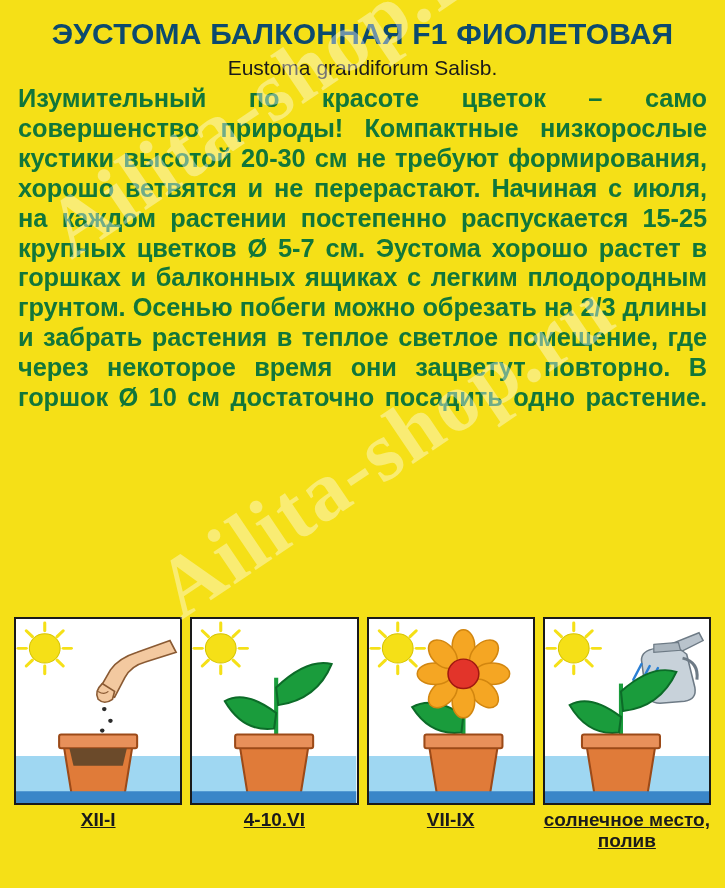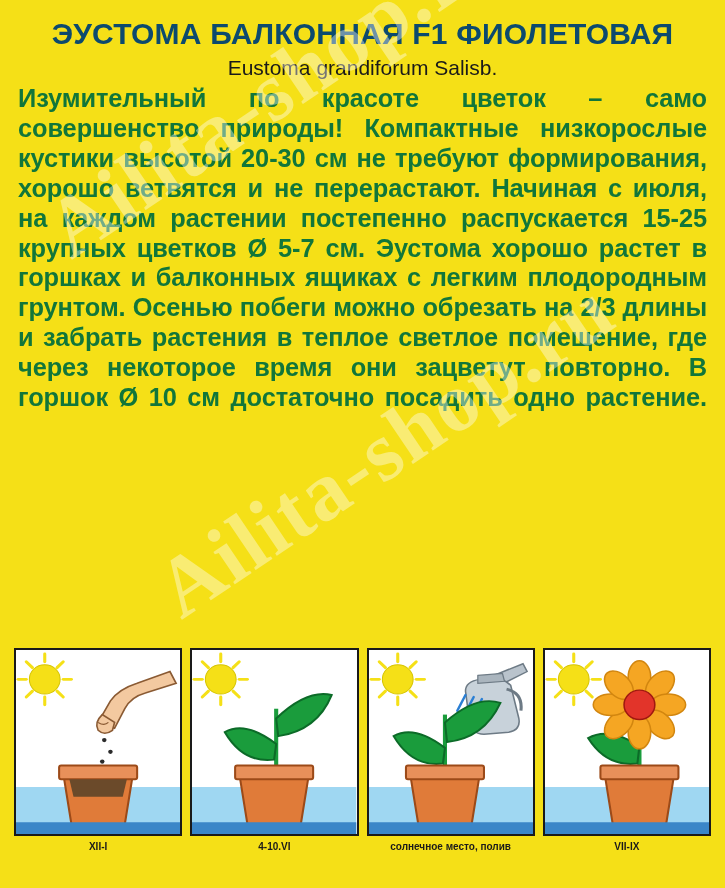--- a/index.html
+++ b/index.html
@@ -69,25 +69,26 @@
     width: 100%;
     height: 188px;
     background: #ffffff;
     border: 2px solid #1a1a1a;
     box-sizing: border-box;
     position: relative;
     overflow: hidden;
   }
   .icon-caption {
     margin-top: 5px;
-    font-size: 10px;
+    font-size: 19px;
     font-weight: bold;
     color: #1a1a1a;
     text-align: center;
     line-height: 1.1;
+    text-decoration: underline;
   }
   .watermark {
     position: absolute;
     top: 0; left: 0;
     width: 725px;
     height: 888px;
     pointer-events: none;
     z-index: 5;
     overflow: hidden;
   }
@@ -169,60 +170,20 @@
           <path d="M82 126 L82 60" stroke="#1a9c3c" stroke-width="4" fill="none"></path>
           <path d="M82 70 Q112 40 136 46 Q122 82 84 88 Z" fill="#1a9c3c" stroke="#0c6b28" stroke-width="2"></path>
           <path d="M82 96 Q52 72 32 84 Q50 116 80 112 Z" fill="#1a9c3c" stroke="#0c6b28" stroke-width="2"></path>
           <rect x="0" y="140" width="160" height="48" fill="#9fd7f2"></rect>
           <path d="M46 126 L114 126 L106 178 L54 178 Z" fill="#e07b39" stroke="#9c4a18" stroke-width="2"></path>
           <rect x="42" y="118" width="76" height="14" rx="2" fill="#e8905a" stroke="#9c4a18" stroke-width="2"></rect>
           <rect x="0" y="176" width="160" height="12" fill="#3a86c8"></rect>
         </svg>
       </div>
       <div class="icon-caption">4-10.VI</div>
-    </div>
-
-    <div class="icon-cell">
-      <div class="icon-box">
-        <svg viewBox="0 0 160 188" width="100%" height="100%" preserveAspectRatio="none">
-          <rect x="0" y="0" width="160" height="188" fill="#ffffff"></rect>
-          <circle cx="28" cy="30" r="15" fill="#f5e017" stroke="#d6c400" stroke-width="1"></circle>
-          <g stroke="#f5e017" stroke-width="3" stroke-linecap="round">
-            <line x1="28" y1="4" x2="28" y2="12"></line>
-            <line x1="28" y1="48" x2="28" y2="56"></line>
-            <line x1="2" y1="30" x2="10" y2="30"></line>
-            <line x1="46" y1="30" x2="54" y2="30"></line>
-            <line x1="10" y1="12" x2="16" y2="18"></line>
-            <line x1="40" y1="42" x2="46" y2="48"></line>
-            <line x1="46" y1="12" x2="40" y2="18"></line>
-            <line x1="16" y1="42" x2="10" y2="48"></line>
-          </g>
-          <g>
-            <path d="M112 30 L150 14 L154 22 L120 40 Z" fill="#b9c3cc" stroke="#6d7a85" stroke-width="1.5"></path>
-            <path d="M108 30 q18 -6 30 6 l8 34 q2 12 -10 14 l-24 2 q-12 0 -14 -12 l-4 -32 q0 -10 14 -12 Z" fill="#c8d2da" stroke="#6d7a85" stroke-width="1.5"></path>
-            <path d="M134 40 q16 4 14 22" stroke="#6d7a85" stroke-width="3" fill="none"></path>
-            <path d="M106 26 l24 -2 l2 8 l-26 2 Z" fill="#aab5be" stroke="#6d7a85" stroke-width="1.2"></path>
-          </g>
-          <g stroke="#2b7fd4" stroke-width="2.4" stroke-linecap="round">
-            <line x1="94" y1="46" x2="86" y2="62"></line>
-            <line x1="102" y1="48" x2="94" y2="64"></line>
-            <line x1="110" y1="50" x2="102" y2="66"></line>
-            <line x1="88" y1="68" x2="84" y2="78"></line>
-            <line x1="98" y1="70" x2="94" y2="80"></line>
-          </g>
-          <path d="M74 126 L74 66" stroke="#1a9c3c" stroke-width="4" fill="none"></path>
-          <path d="M74 74 Q104 46 128 54 Q112 90 76 94 Z" fill="#1a9c3c" stroke="#0c6b28" stroke-width="2"></path>
-          <path d="M74 100 Q44 76 24 88 Q42 120 72 116 Z" fill="#1a9c3c" stroke="#0c6b28" stroke-width="2"></path>
-          <rect x="0" y="140" width="160" height="48" fill="#9fd7f2"></rect>
-          <path d="M40 126 L108 126 L100 178 L48 178 Z" fill="#e07b39" stroke="#9c4a18" stroke-width="2"></path>
-          <rect x="36" y="118" width="76" height="14" rx="2" fill="#e8905a" stroke="#9c4a18" stroke-width="2"></rect>
-          <rect x="0" y="176" width="160" height="12" fill="#3a86c8"></rect>
-        </svg>
-      </div>
-      <div class="icon-caption">солнечное место, полив</div>
     </div>
 
     <div class="icon-cell">
       <div class="icon-box">
         <svg viewBox="0 0 160 188" width="100%" height="100%" preserveAspectRatio="none">
           <rect x="0" y="0" width="160" height="188" fill="#ffffff"></rect>
           <circle cx="28" cy="30" r="15" fill="#f5e017" stroke="#d6c400" stroke-width="1"></circle>
           <g stroke="#f5e017" stroke-width="3" stroke-linecap="round">
             <line x1="28" y1="4" x2="28" y2="12"></line>
             <line x1="28" y1="48" x2="28" y2="56"></line>
@@ -250,19 +211,59 @@
           </g>
           <rect x="0" y="140" width="160" height="48" fill="#9fd7f2"></rect>
           <path d="M58 126 L126 126 L118 178 L66 178 Z" fill="#e07b39" stroke="#9c4a18" stroke-width="2"></path>
           <rect x="54" y="118" width="76" height="14" rx="2" fill="#e8905a" stroke="#9c4a18" stroke-width="2"></rect>
           <rect x="0" y="176" width="160" height="12" fill="#3a86c8"></rect>
         </svg>
       </div>
       <div class="icon-caption">VII-IX</div>
     </div>
 
+    <div class="icon-cell">
+      <div class="icon-box">
+        <svg viewBox="0 0 160 188" width="100%" height="100%" preserveAspectRatio="none">
+          <rect x="0" y="0" width="160" height="188" fill="#ffffff"></rect>
+          <circle cx="28" cy="30" r="15" fill="#f5e017" stroke="#d6c400" stroke-width="1"></circle>
+          <g stroke="#f5e017" stroke-width="3" stroke-linecap="round">
+            <line x1="28" y1="4" x2="28" y2="12"></line>
+            <line x1="28" y1="48" x2="28" y2="56"></line>
+            <line x1="2" y1="30" x2="10" y2="30"></line>
+            <line x1="46" y1="30" x2="54" y2="30"></line>
+            <line x1="10" y1="12" x2="16" y2="18"></line>
+            <line x1="40" y1="42" x2="46" y2="48"></line>
+            <line x1="46" y1="12" x2="40" y2="18"></line>
+            <line x1="16" y1="42" x2="10" y2="48"></line>
+          </g>
+          <g>
+            <path d="M112 30 L150 14 L154 22 L120 40 Z" fill="#b9c3cc" stroke="#6d7a85" stroke-width="1.5"></path>
+            <path d="M108 30 q18 -6 30 6 l8 34 q2 12 -10 14 l-24 2 q-12 0 -14 -12 l-4 -32 q0 -10 14 -12 Z" fill="#c8d2da" stroke="#6d7a85" stroke-width="1.5"></path>
+            <path d="M134 40 q16 4 14 22" stroke="#6d7a85" stroke-width="3" fill="none"></path>
+            <path d="M106 26 l24 -2 l2 8 l-26 2 Z" fill="#aab5be" stroke="#6d7a85" stroke-width="1.2"></path>
+          </g>
+          <g stroke="#2b7fd4" stroke-width="2.4" stroke-linecap="round">
+            <line x1="94" y1="46" x2="86" y2="62"></line>
+            <line x1="102" y1="48" x2="94" y2="64"></line>
+            <line x1="110" y1="50" x2="102" y2="66"></line>
+            <line x1="88" y1="68" x2="84" y2="78"></line>
+            <line x1="98" y1="70" x2="94" y2="80"></line>
+          </g>
+          <path d="M74 126 L74 66" stroke="#1a9c3c" stroke-width="4" fill="none"></path>
+          <path d="M74 74 Q104 46 128 54 Q112 90 76 94 Z" fill="#1a9c3c" stroke="#0c6b28" stroke-width="2"></path>
+          <path d="M74 100 Q44 76 24 88 Q42 120 72 116 Z" fill="#1a9c3c" stroke="#0c6b28" stroke-width="2"></path>
+          <rect x="0" y="140" width="160" height="48" fill="#9fd7f2"></rect>
+          <path d="M40 126 L108 126 L100 178 L48 178 Z" fill="#e07b39" stroke="#9c4a18" stroke-width="2"></path>
+          <rect x="36" y="118" width="76" height="14" rx="2" fill="#e8905a" stroke="#9c4a18" stroke-width="2"></rect>
+          <rect x="0" y="176" width="160" height="12" fill="#3a86c8"></rect>
+        </svg>
+      </div>
+      <div class="icon-caption">солнечное место, полив</div>
+    </div>
+
   </div>
 </div>
 
 <div class="watermark">
   <div class="wm-text wm1">Ailita-shop.ru</div>
   <div class="wm-text wm2">Ailita-shop.ru</div>
 </div>
 
 </body></html>

